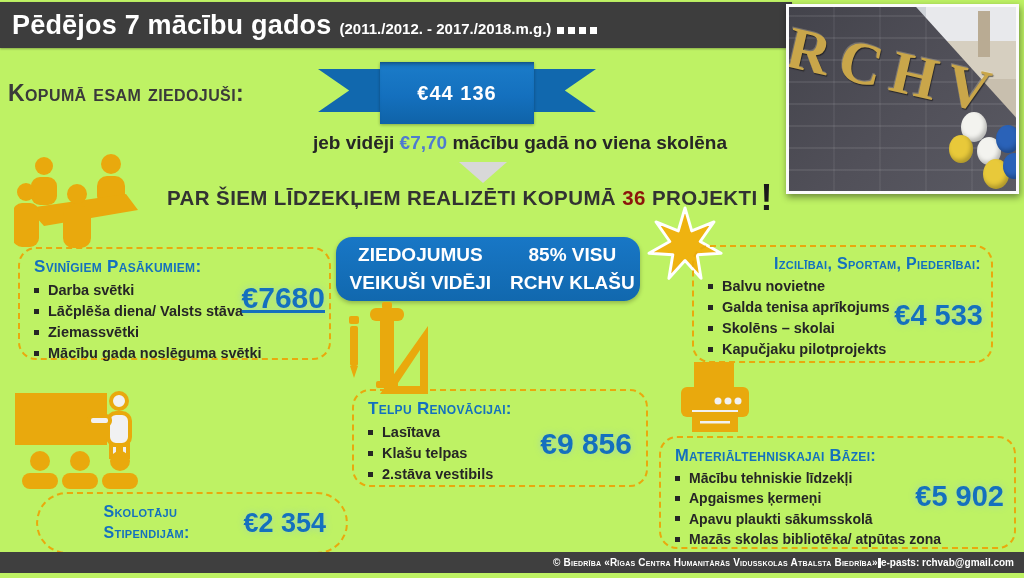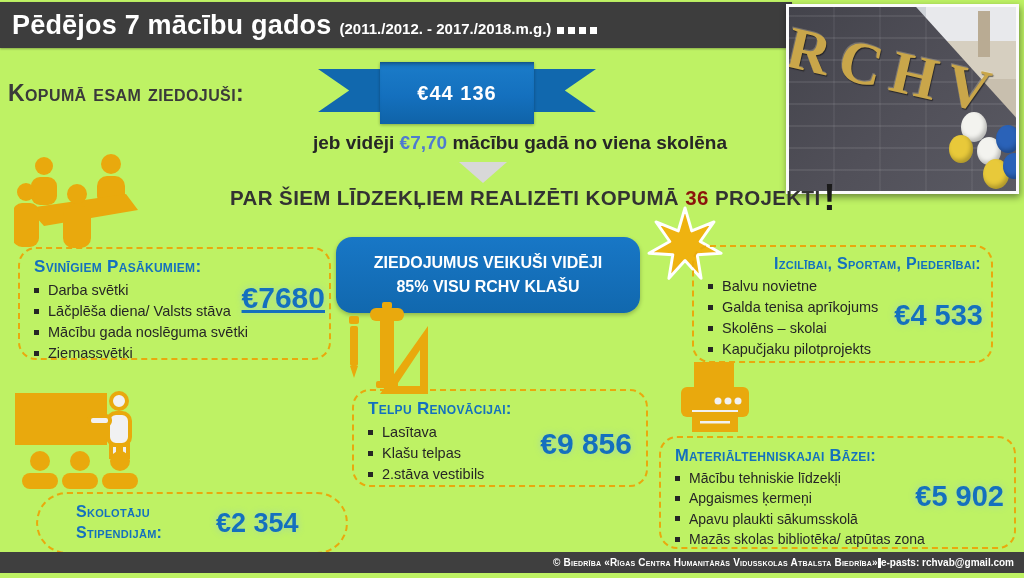--- a/index.html
+++ b/index.html
@@ -65,64 +65,64 @@
     position:absolute; left:230px; top:132px; width:580px; text-align:center;
     font-size:19px; font-weight:bold; color:#262626;
   }
   .avg-line .hl{ color:#4e7bd0; }
   .down-triangle{
     position:absolute; left:459px; top:162px; width:0; height:0;
     border-left:24px solid transparent; border-right:24px solid transparent;
     border-top:21px solid #d8d8d8;
   }
   .projects-line{
-    position:absolute; left:136px; top:177px; width:700px; text-align:right;
+    position:absolute; left:120px; top:177px; width:700px; text-align:center;
     font-size:20.5px; font-weight:bold; color:#323232; letter-spacing:.4px;
   }
   .projects-line .count{ color:#8b150c; }
   .projects-line .bang{ font-size:36px; color:#1a1a1a; vertical-align:-5px; margin-left:3px; }
   
   .dbox{
     position:absolute; border:2.5px dashed #e9a90d; border-radius:18px;
     padding:8px 10px 6px 14px;
   }
   .dbox h3{
     color:#1470be; font-size:17px; font-weight:bold; font-variant:small-caps;
     letter-spacing:.3px; margin-bottom:3px;
   }
-  .dbox .item{ display:flex; align-items:baseline; font-size:14.5px; font-weight:normal; color:#262626; line-height:1.45; }
+  .dbox .item{ display:flex; align-items:baseline; font-size:14.5px; font-weight:bold; color:#262626; line-height:1.45; }
   .dbox .item .blt{ width:5px; height:5px; background:#262626; margin-right:9px; flex:none; align-self:center; }
   .amount{
     position:absolute; color:#1470be; font-weight:bold;
     text-shadow:0 0 7px rgba(130,185,255,.45);
   }
   
   .box-celebrations{ left:18px; top:247px; width:313px; height:113px; }
   .box-celebrations .amount{ right:4px; top:32px; font-size:30px;text-decoration:underline; }
   .box-excellence{ left:692px; top:245px; width:301px; height:118px; }
   .box-excellence h3{ font-size:16px;text-align:right; }
   .box-excellence .amount{ right:8px; top:52px; font-size:29px; }
   .box-renovation{ left:352px; top:389px; width:296px; height:98px; }
   .box-renovation .amount{ right:14px; top:36px; font-size:30px; }
   .box-material{ left:659px; top:436px; width:357px; height:113px; }
   .box-material h3{ font-size:16.5px; }
   .box-material .item{ font-size:14px; }
   .box-material .amount{ right:10px; top:42px; font-size:29px; }
   .box-stipends{
     left:36px; top:492px; width:312px; height:62px; border-radius:31px;
-    display:flex; align-items:center; justify-content:flex-start; padding:0 20px 0 38px;
+    display:flex; align-items:center; justify-content:flex-end; padding:0 20px 0 38px;
   }
   .box-stipends h3{ width:140px; line-height:1.3; margin:0; font-size:16px; }
   .box-stipends .amount{ position:static; font-size:27px; }
   
   .center-badge{
-    position:absolute; left:336px; top:237px; width:304px; height:76px;
+    position:absolute; left:336px; top:237px; width:304px; height:64px;
     background:linear-gradient(180deg,#1877c6,#1168ae); border-radius:16px;
-    display:flex; flex-direction:column; align-items:center; justify-content:center;
-    color:#fff; font-size:16px; font-weight:bold; line-height:1.5; text-align:center;
+    display:flex; flex-direction:row; align-items:center; justify-content:center;
+    color:#fff; font-size:19px; font-weight:bold; line-height:1.5; text-align:center;
     box-shadow:0 2px 4px rgba(0,0,0,.25);
   }
   
   .icon{ position:absolute; }
   .ic-people{ left:14px; top:152px; }
   .ic-classroom{ left:15px; top:389px; }
   .ic-tools{ left:340px; top:302px; }
   .ic-printer{ left:681px; top:362px; }
   .ic-star{ left:646px; top:206px; }
   
@@ -201,25 +201,25 @@
     <div class="item">
         <span class="blt"></span>
         <span>Darba svētki</span>
       </div>
     <div class="item">
         <span class="blt"></span>
         <span>Lāčplēša diena/ Valsts stāva</span>
       </div>
     <div class="item">
         <span class="blt"></span>
+        <span>Ziemassvētki</span>
+      </div>
+    <div class="item">
+        <span class="blt"></span>
         <span>Mācību gada noslēguma svētki</span>
-      </div>
-    <div class="item">
-        <span class="blt"></span>
-        <span>Ziemassvētki</span>
       </div>
     <div class="amount">€7680</div>
   </div>
 
   <div class="center-badge">
     <span>ZIEDOJUMUS VEIKUŠI VIDĒJI</span>
     <span>85% VISU RCHV KLAŠU</span>
   </div>
 
   <svg class="icon ic-star" width="78" height="78" viewBox="0 0 80 80">

